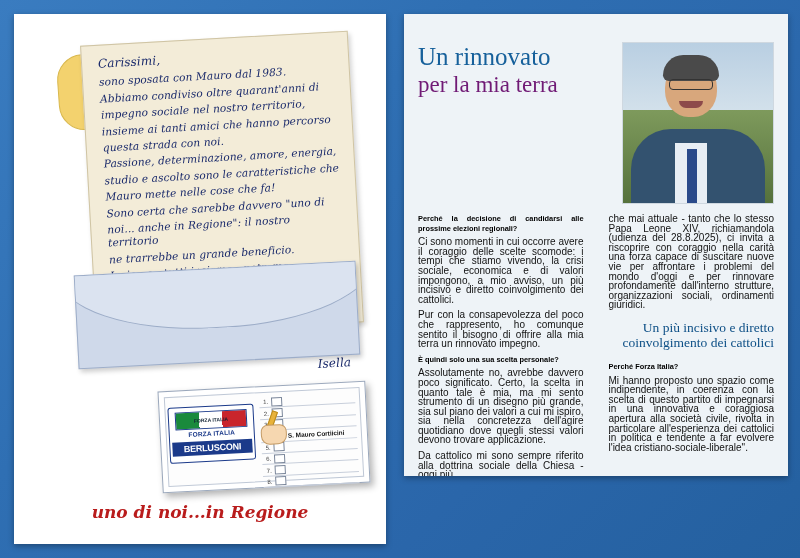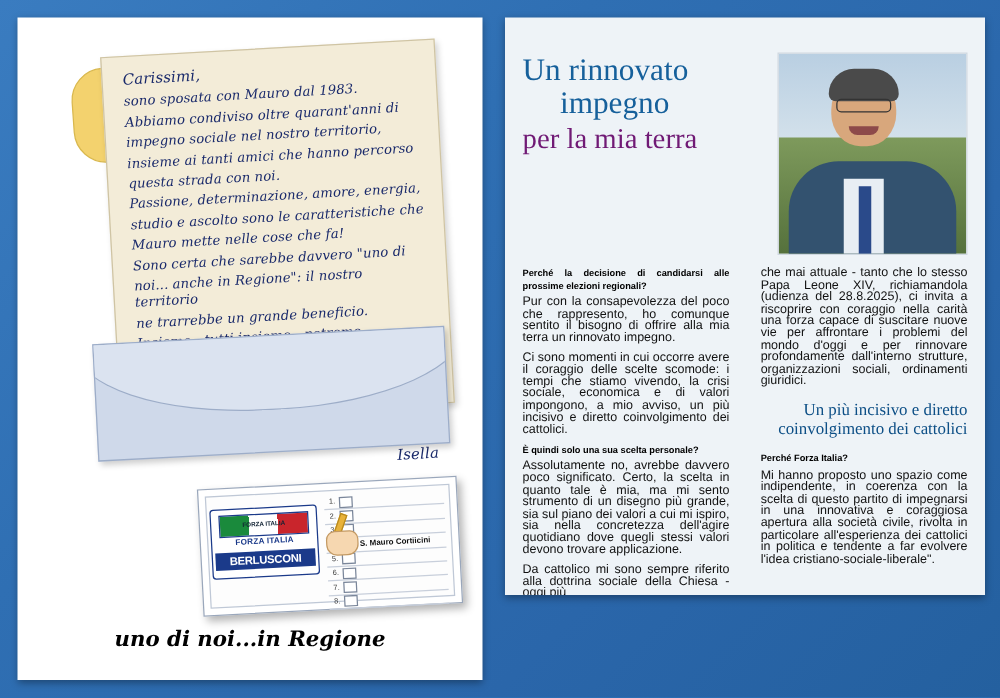--- a/index.html
+++ b/index.html
@@ -253,21 +253,21 @@
   .left-caption {
     position: absolute;
     left: 0;
     right: 0;
     bottom: 22px;
     text-align: center;
     font-family: "DejaVu Serif", serif;
     font-style: italic;
     font-weight: bold;
     font-size: 17px;
-    color: #000000;
+    color: #b91c1c;
   }
 
   
   .right-page {
     position: absolute;
     left: 404px;
     top: 14px;
     width: 384px;
     height: 462px;
     background: #eef3f7;
@@ -495,41 +495,40 @@
   </div>
 
   <div class="left-caption">uno di noi...in Regione</div>
 </div>
 
 <div class="right-page">
   <div class="right-inner">
 
     <div class="art-title">
       <span class="l1">Un rinnovato</span>
-      <span class="l2">impegno</span>
       <span class="l3">per la mia terra</span>
     </div>
 
     <div class="photo">
       <div class="sky"></div>
       <div class="field"></div>
       <div class="body"></div>
       <div class="shirt"></div>
       <div class="tie"></div>
       <div class="head"></div>
       <div class="hair"></div>
       <div class="glasses"></div>
       <div class="mouth"></div>
     </div>
 
     <div class="cols">
       <div class="col">
         <h4>Perché la decisione di candidarsi alle prossime elezioni regionali?</h4>
+        <p>Ci sono momenti in cui occorre avere il coraggio delle scelte scomode: i tempi che stiamo vivendo, la crisi sociale, economica e di valori impongono, a mio avviso, un più incisivo e diretto coinvolgimento dei cattolici.</p>
         <p>Pur con la consapevolezza del poco che rappresento, ho comunque sentito il bisogno di offrire alla mia terra un rinnovato impegno.</p>
-        <p>Ci sono momenti in cui occorre avere il coraggio delle scelte scomode: i tempi che stiamo vivendo, la crisi sociale, economica e di valori impongono, a mio avviso, un più incisivo e diretto coinvolgimento dei cattolici.</p>
         <h4>È quindi solo una sua scelta personale?</h4>
         <p>Assolutamente no, avrebbe davvero poco significato. Certo, la scelta in quanto tale è mia, ma mi sento strumento di un disegno più grande, sia sul piano dei valori a cui mi ispiro, sia nella concretezza dell'agire quotidiano dove quegli stessi valori devono trovare applicazione.</p>
         <p>Da cattolico mi sono sempre riferito alla dottrina sociale della Chiesa - oggi più</p>
       </div>
 
       <div class="col">
         <p>che mai attuale - tanto che lo stesso Papa Leone XIV, richiamandola (udienza del 28.8.2025), ci invita a riscoprire con coraggio nella carità una forza capace di suscitare nuove vie per affrontare i problemi del mondo d'oggi e per rinnovare profondamente dall'interno strutture, organizzazioni sociali, ordinamenti giuridici.</p>
         <div class="pullquote">Un più incisivo e diretto coinvolgimento dei cattolici</div>
         <h4>Perché Forza Italia?</h4>
         <p>Mi hanno proposto uno spazio come indipendente, in coerenza con la scelta di questo partito di impegnarsi in una innovativa e coraggiosa apertura alla società civile, rivolta in particolare all'esperienza dei cattolici in politica e tendente a far evolvere l'idea cristiano-sociale-liberale".</p>

